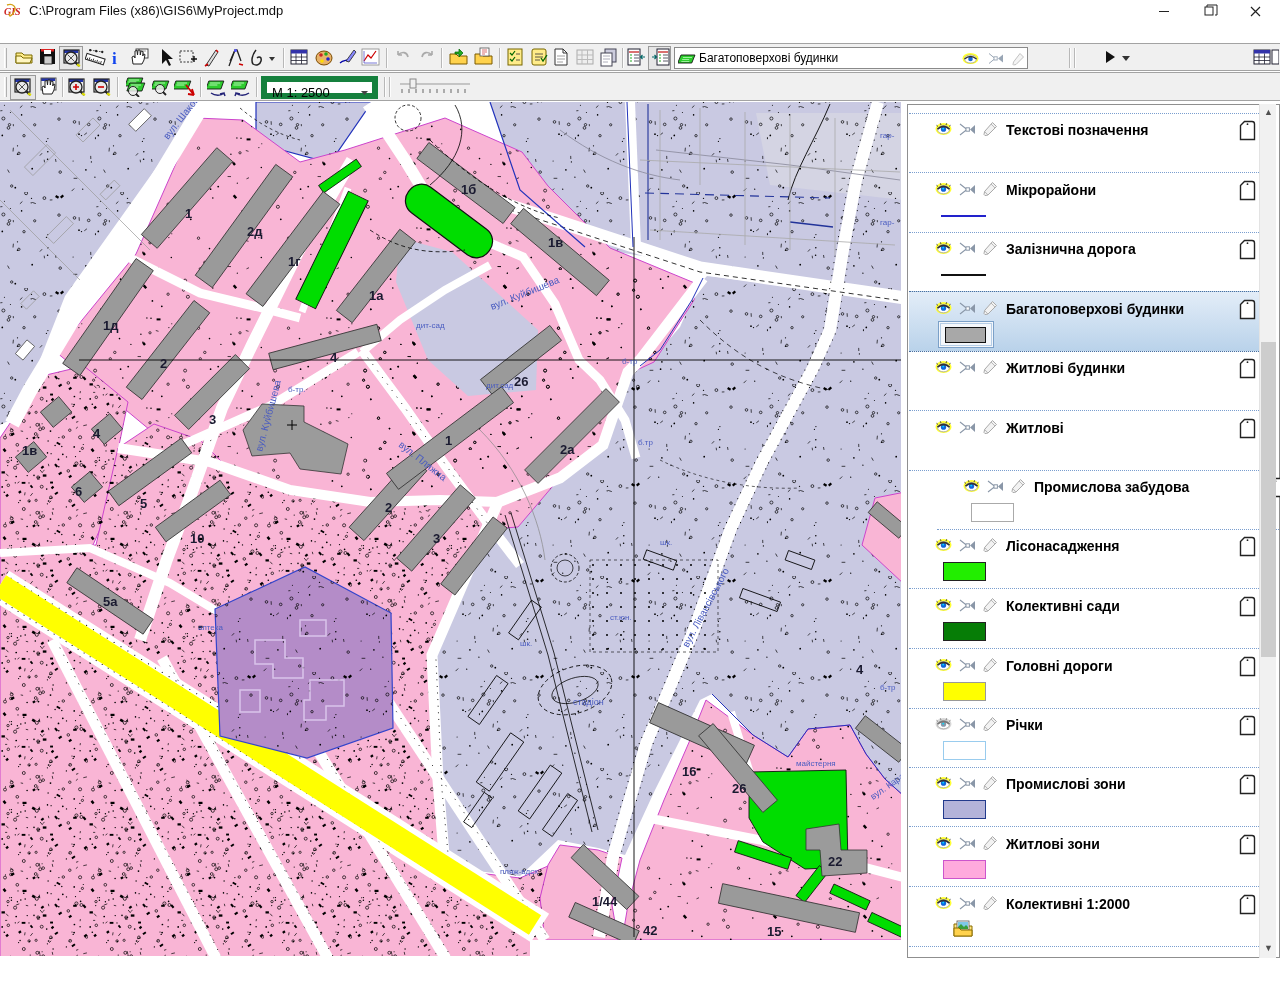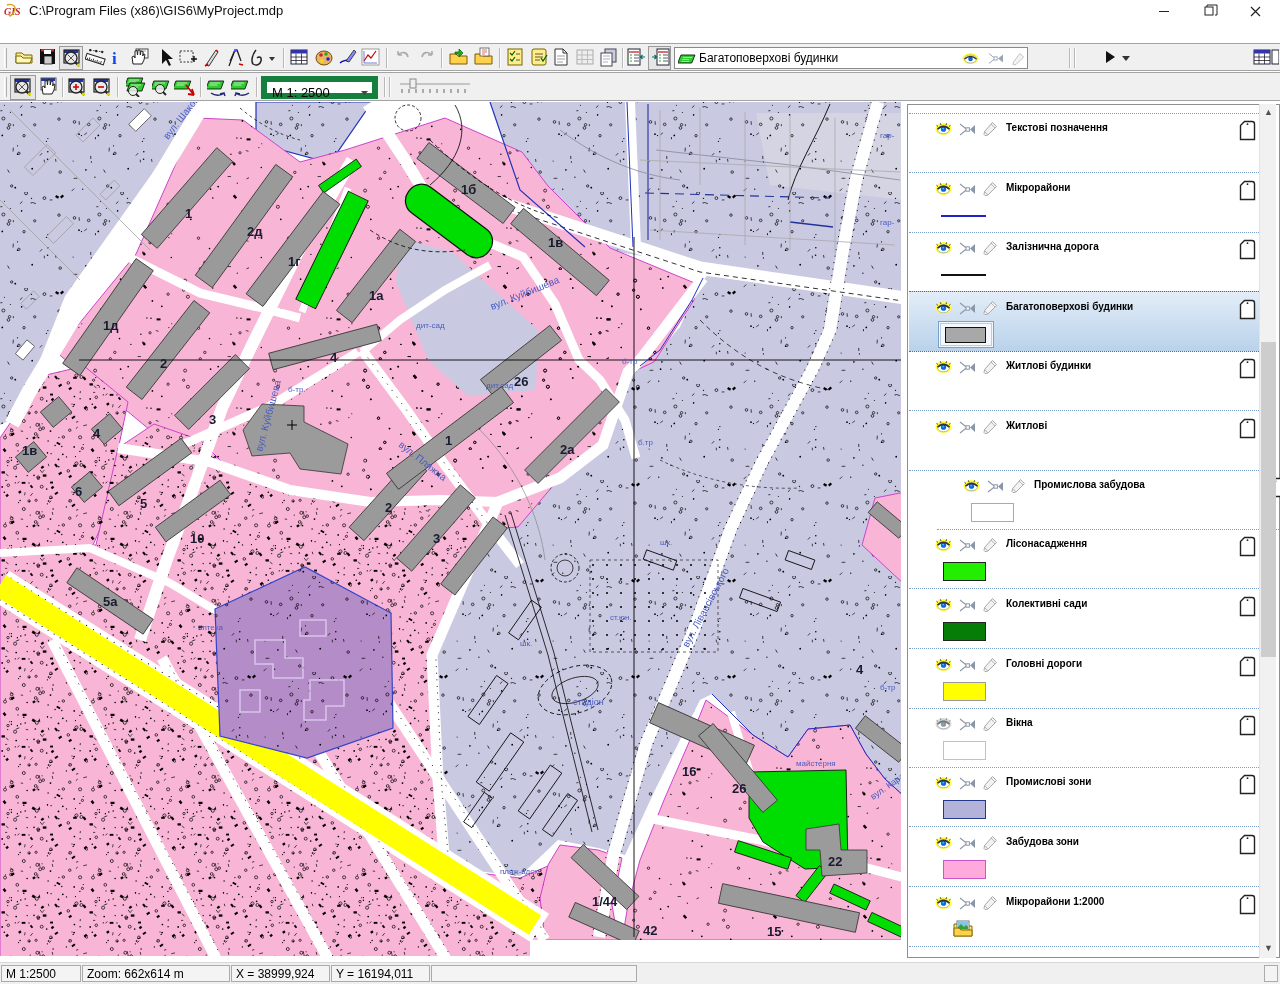--- a/index.html
+++ b/index.html
@@ -20,21 +20,21 @@
 .sep { position:absolute; top:4px; width:2px; height:20px; border-left:1px solid #b8b8b8; border-right:1px solid #fdfdfd; }
 .grip { position:absolute; top:4px; width:3px; height:20px; border-left:1px solid #fff; border-right:1px solid #b0b0b0; }
 .ticon { position:absolute; top:3px; width:22px; height:22px; }
 .pressed { background:#e6e6e6; border:1px solid #9a9a9a; }
 
 #map { position:absolute; left:0; top:102px; }
 
 #panel { position:absolute; left:901px; top:102px; width:379px; height:860px; background:#fff; }
 #panelborder { position:absolute; left:6px; top:2px; width:373px; height:854px; border:1px solid #8f8f8f; background:#fff; }
 .lrow { position:absolute; left:1px; width:352px; height:60px; border-bottom:1px dotted #7a9ecf; }
-.lname { position:absolute; left:97px; top:9px; font-size:10px; font-weight:bold; color:#000; }
+.lname { position:absolute; left:97px; top:9px; font-size:14px; font-weight:bold; color:#000; }
 .sw { position:absolute; left:34px; top:33px; width:43px; height:19px; }
 .licon { position:absolute; top:8px; }
 .tag { position:absolute; left:330px; top:8px; }
 
 #status { position:absolute; left:0; top:962px; width:1280px; height:22px; background:#f0f0f0; border-top:1px solid #d7d7d7; font-size:12px; color:#000; }
 .scell { position:absolute; top:2px; height:17px; border:1px solid #ababab; background:#f4f4f4; padding:1px 4px; white-space:nowrap; overflow:hidden; }
 </style>
 </head>
 <body>
 <div id="win">
@@ -1034,21 +1034,21 @@
 <svg class="licon" style="left:50px;top:9px" width="17" height="15" viewBox="0 0 17 15">
 <path d="M1,2 L8,7.5 L1,13" fill="none" stroke="#8a97a8" stroke-width="1.1"></path>
 <rect x="7" y="5.8" width="3.4" height="3.4" fill="#fff" stroke="#8a97a8" stroke-width="1"></rect>
 <path d="M16,3 L16,12 L11,7.5 Z" fill="#8a97a8"></path>
 </svg>
 <svg class="licon" style="left:73px;top:8px" width="16" height="16" viewBox="0 0 16 16">
 <path d="M10.5,1.5 L14.5,5.5 L6,14 L3,14.6 L2,13.5 L2.6,10.5 Z" fill="#f2f2f2" stroke="#aaa" stroke-width="1"></path>
 <path d="M9,3 L13,7" stroke="#aaa" stroke-width="0.8"></path>
 <path d="M2.6,10.5 L5.9,13.9" stroke="#aaa" stroke-width="0.8"></path>
 </svg>
-<div class="lname">Вікна</div>
+<div class="lname">Річки</div>
 <svg class="tag" style="left:330px;top:7px" width="17" height="21" viewBox="0 0 17 21">
 <path d="M5.5,1.5 L13,1.5 Q15.5,1.5 15.5,4 L15.5,19.5 L1.5,19.5 L1.5,5.5 Z" fill="#fff" stroke="#222" stroke-width="1.4"></path>
 <circle cx="8.5" cy="4.2" r="0.9" fill="#222"></circle>
 </svg>
 <div class="sw" style="background:#ffffff;border:1px solid #99ccee"></div>
 </div>
 <div class="lrow" style="top:662px;">
 <svg class="licon" style="left:26px;top:8px" width="17" height="15" viewBox="0 0 17 15">
 <ellipse cx="8.5" cy="8" rx="8" ry="6" fill="#ffff33"></ellipse>
 <ellipse cx="8.5" cy="8.6" rx="6" ry="4.2" fill="#fff" stroke="#999" stroke-width="0.7"></ellipse>
@@ -1086,21 +1086,21 @@
 <svg class="licon" style="left:50px;top:9px" width="17" height="15" viewBox="0 0 17 15">
 <path d="M1,2 L8,7.5 L1,13" fill="none" stroke="#8a97a8" stroke-width="1.1"></path>
 <rect x="7" y="5.8" width="3.4" height="3.4" fill="#fff" stroke="#8a97a8" stroke-width="1"></rect>
 <path d="M16,3 L16,12 L11,7.5 Z" fill="#8a97a8"></path>
 </svg>
 <svg class="licon" style="left:73px;top:8px" width="16" height="16" viewBox="0 0 16 16">
 <path d="M10.5,1.5 L14.5,5.5 L6,14 L3,14.6 L2,13.5 L2.6,10.5 Z" fill="#f2f2f2" stroke="#aaa" stroke-width="1"></path>
 <path d="M9,3 L13,7" stroke="#aaa" stroke-width="0.8"></path>
 <path d="M2.6,10.5 L5.9,13.9" stroke="#aaa" stroke-width="0.8"></path>
 </svg>
-<div class="lname">Забудова зони</div>
+<div class="lname">Житлові зони</div>
 <svg class="tag" style="left:330px;top:7px" width="17" height="21" viewBox="0 0 17 21">
 <path d="M5.5,1.5 L13,1.5 Q15.5,1.5 15.5,4 L15.5,19.5 L1.5,19.5 L1.5,5.5 Z" fill="#fff" stroke="#222" stroke-width="1.4"></path>
 <circle cx="8.5" cy="4.2" r="0.9" fill="#222"></circle>
 </svg>
 <div class="sw" style="background:#ffaadd;border:1px solid #cc55cc"></div>
 </div>
 <div class="lrow" style="top:782px;">
 <svg class="licon" style="left:26px;top:8px" width="17" height="15" viewBox="0 0 17 15">
 <ellipse cx="8.5" cy="8" rx="8" ry="6" fill="#ffff33"></ellipse>
 <ellipse cx="8.5" cy="8.6" rx="6" ry="4.2" fill="#fff" stroke="#999" stroke-width="0.7"></ellipse>
@@ -1112,41 +1112,33 @@
 <svg class="licon" style="left:50px;top:9px" width="17" height="15" viewBox="0 0 17 15">
 <path d="M1,2 L8,7.5 L1,13" fill="none" stroke="#8a97a8" stroke-width="1.1"></path>
 <rect x="7" y="5.8" width="3.4" height="3.4" fill="#fff" stroke="#8a97a8" stroke-width="1"></rect>
 <path d="M16,3 L16,12 L11,7.5 Z" fill="#8a97a8"></path>
 </svg>
 <svg class="licon" style="left:73px;top:8px" width="16" height="16" viewBox="0 0 16 16">
 <path d="M10.5,1.5 L14.5,5.5 L6,14 L3,14.6 L2,13.5 L2.6,10.5 Z" fill="#f2f2f2" stroke="#aaa" stroke-width="1"></path>
 <path d="M9,3 L13,7" stroke="#aaa" stroke-width="0.8"></path>
 <path d="M2.6,10.5 L5.9,13.9" stroke="#aaa" stroke-width="0.8"></path>
 </svg>
-<div class="lname">Мікрорайони 1:2000</div>
+<div class="lname">Колективні 1:2000</div>
 <svg class="tag" style="left:330px;top:7px" width="17" height="21" viewBox="0 0 17 21">
 <path d="M5.5,1.5 L13,1.5 Q15.5,1.5 15.5,4 L15.5,19.5 L1.5,19.5 L1.5,5.5 Z" fill="#fff" stroke="#222" stroke-width="1.4"></path>
 <circle cx="8.5" cy="4.2" r="0.9" fill="#222"></circle>
 </svg>
 <svg class="licon" style="left:44px;top:33px" width="20" height="17" viewBox="0 0 20 17">
 <path d="M1,4 L7,4 L9,6 L19,6 L19,16 L1,16 Z" fill="#ffe680" stroke="#8a6d00" stroke-width="1"></path>
 <rect x="4" y="1" width="12" height="9" fill="#fff" stroke="#555" stroke-width="0.8"></rect>
 <rect x="5" y="2" width="10" height="7" fill="#7ec8e8"></rect>
 <path d="M5,7 l3,-3 l3,3 l2,-2 l2,2 v2 h-10 z" fill="#3a9d3a"></path>
 <path d="M1,8 L6,8 L8,10 L19,10 L19,16 L1,16 Z" fill="#ffd24d" stroke="#8a6d00" stroke-width="1"></path>
 </svg>
 </div>
 </div>
 <div id="vsb" style="position:absolute;left:358px;top:2px;width:17px;height:854px;background:#f1f1f1;border-left:1px solid #e3e3e3">
 <div style="position:absolute;left:0;top:0;width:17px;height:17px;color:#505050;font-size:9px;text-align:center;line-height:17px">▲</div>
 <div style="position:absolute;left:0;top:836px;width:17px;height:17px;color:#505050;font-size:9px;text-align:center;line-height:17px">▼</div>
 <div style="position:absolute;left:1px;top:238px;width:15px;height:315px;background:#cdcdcd"></div>
 </div>
     </div>
-  <div id="status">
-    <div class="scell" style="left:1px; width:80px">М 1:2500</div>
-    <div class="scell" style="left:82px; width:148px">Zoom: 662x614 m</div>
-    <div class="scell" style="left:231px; width:99px">X = 38999,924</div>
-    <div class="scell" style="left:331px; width:99px">Y = 16194,011</div>
-    <div class="scell" style="left:431px; width:206px"></div>
-    <div class="scell" style="left:1264px; width:14px"></div>
-  </div>
 </div>
 
 </body></html>

